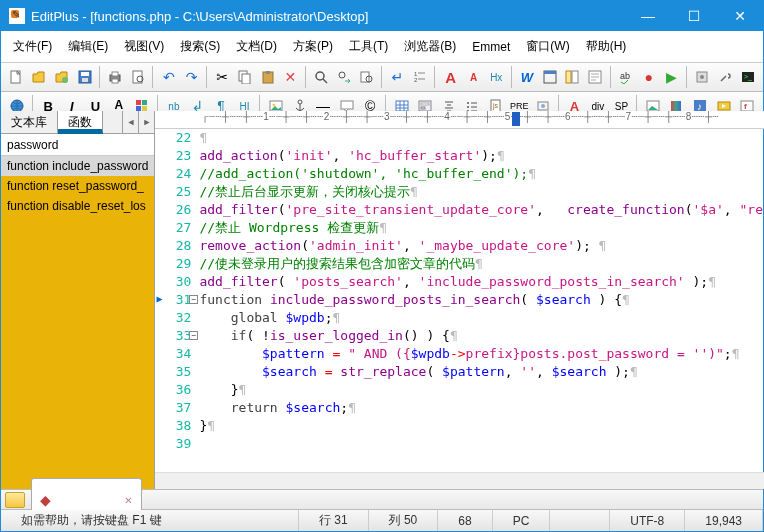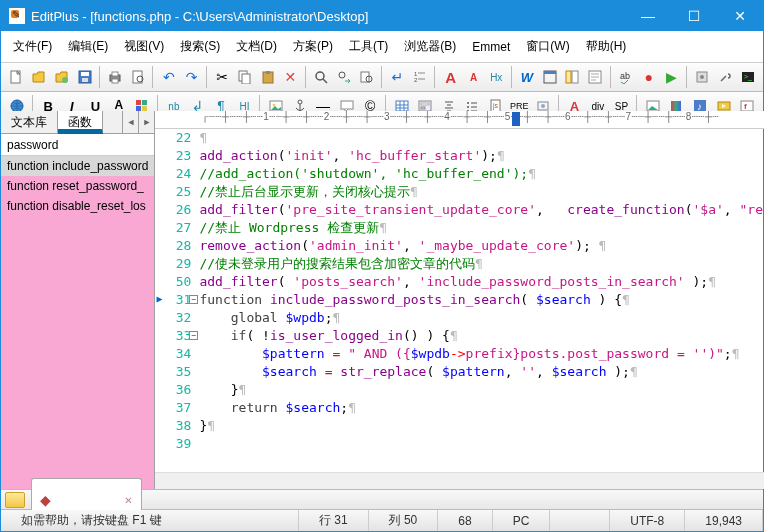--- a/index.html
+++ b/index.html
@@ -11,21 +11,21 @@
 .titlebar-icon::after{content:"✎";position:absolute;top:1px;left:3px;font-size:10px;color:#333;}
 .titlebar-text{flex:1;}
 .winctrl{display:flex;height:100%;}
 .winctrl div{width:46px;height:100%;display:flex;align-items:center;justify-content:center;font-size:14px;color:#fff;cursor:default;}
 .menubar{height:32px;background:#fff;border-bottom:1px solid #ccc;display:flex;align-items:center;padding:0 4px;font-size:12px;}
 .menubar span{padding:2px 8px;cursor:default;}
 .toolbar{height:29px;background:linear-gradient(#fdfdfd,#ececec);border-bottom:1px solid #bbb;display:flex;align-items:center;padding:0 4px;gap:0;}
 .tbtn{width:22px;height:22px;margin:0 1px;display:flex;align-items:center;justify-content:center;font-size:14px;cursor:default;border:1px solid transparent;border-radius:2px;}
 .tsep{width:2px;height:22px;border-left:1px solid #bbb;margin:0 3px;}
 .content{position:absolute;top:110px;left:0;right:0;bottom:42px;display:flex;}
-.sidebar{width:162px;border-right:1px solid #a0a0a0;display:flex;flex-direction:column;background:#f9a8d4;}
+.sidebar{width:162px;border-right:1px solid #a0a0a0;display:flex;flex-direction:column;background:#eab308;}
 .sidetabs{height:23px;display:flex;border-bottom:1px solid #a0a0a0;background:#f0f0f0;}
 .sidetab{padding:3px 10px;border-right:1px solid #a0a0a0;background:#f0f0f0;cursor:default;font-size:12px;}
 .sidetab.active{background:#fff;border-bottom:5px solid #0369a1;margin-bottom:-1px;}
 .sidearrows{display:flex;margin-left:auto;}
 .sidearrows div{width:16px;display:flex;align-items:center;justify-content:center;border-left:1px solid #a0a0a0;font-size:9px;color:#666;}
 .searchbox{height:22px;border:none;border-bottom:1px solid #ccc;padding:0 6px;font-size:12px;outline:none;width:100%;}
 .funclist{flex:1;overflow:hidden;}
 .funcitem{padding:3px 6px;font-size:12px;white-space:nowrap;overflow:hidden;cursor:default;}
 .funcitem.sel{background:#d8d8d8;}
 .editor{flex:1;display:flex;flex-direction:column;position:relative;}
@@ -390,21 +390,21 @@
         <span class="curline-marker">▶</span>
         <div class="gutter" id="gutter">
             <div>22</div>
             <div>23</div>
             <div>24</div>
             <div>25</div>
             <div>26</div>
             <div>27</div>
             <div>28</div>
             <div>29</div>
-            <div>50</div>
+            <div>30</div>
             <div>31</div>
             <div>32</div>
             <div>33</div>
             <div>34</div>
             <div>35</div>
             <div>36</div>
             <div>37</div>
             <div>38</div>
             <div>39</div>
           </div>

